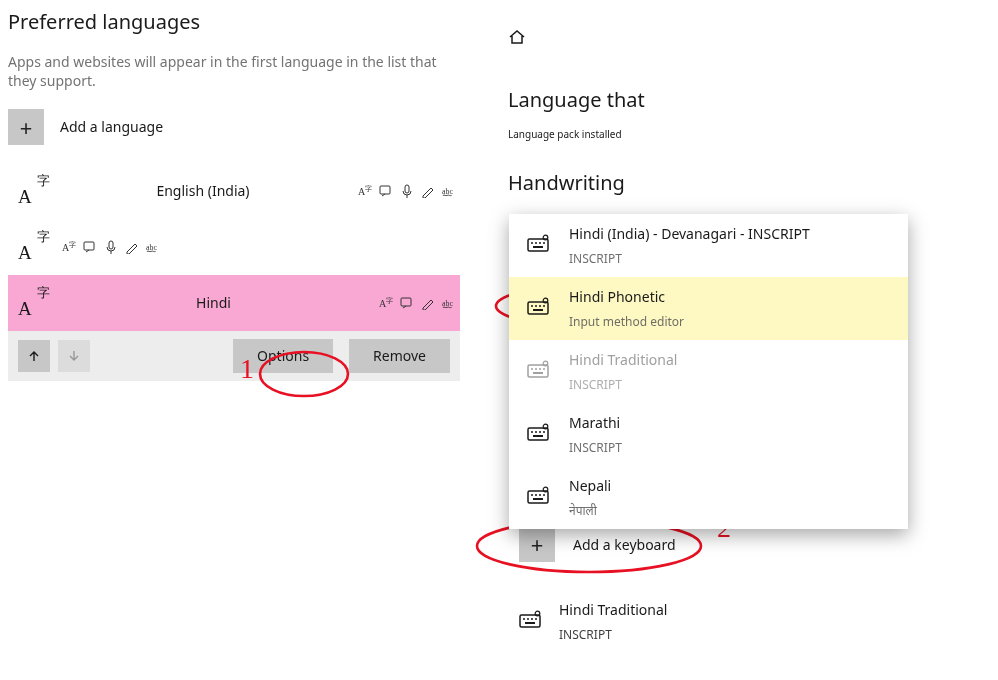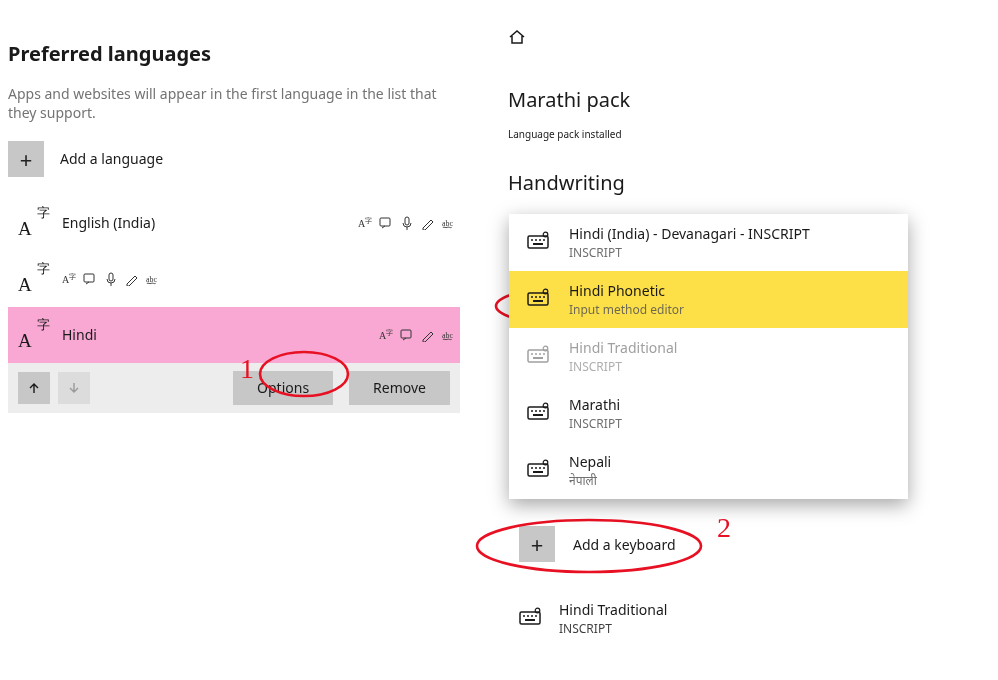--- a/index.html
+++ b/index.html
@@ -13,36 +13,37 @@
     position: relative;
     overflow: hidden;
   }
 
   
   .left {
     position: absolute;
     left: 8px; top: 8px;
     width: 452px;
   }
-  .section-title { font-size: 20px; font-weight: 700; margin-bottom: 18px; margin-top: 32px; }
+  .section-title { font-size: 20px; font-weight: 400; margin-bottom: 18px; }
   .helper { color: #737373; font-size: 14px; margin-bottom: 18px; line-height: 1.35; }
 
   .addbar { display:flex; align-items:center; gap: 16px; margin-bottom: 18px; cursor:pointer; }
   .sqbtn {
     width: 36px; height: 36px;
     background:#c7c7c7;
     display:flex; align-items:center; justify-content:center;
     font-size: 22px; color:#222;
   }
   .addbar-label { font-size:14px; }
 
   .lang-row {
     display:flex; align-items:center; gap:14px;
     padding: 6px 4px 6px 6px;
     height: 56px;
+    text-align: center;
   }
   .lang-row.selected { background:#f9a8d4; }
   .lang-glyph {
     font-family: "Segoe UI", serif;
     font-size: 15px;
     position: relative;
     width: 30px; height: 34px;
     margin-left: 4px;
   }
   .lang-glyph::before {
@@ -100,26 +101,26 @@
     background:#fff;
     box-shadow: 0 6px 18px rgba(0,0,0,.35);
     z-index: 50;
   }
   .kb-item {
     display:flex; align-items:center; gap:20px;
     padding: 10px 18px;
     cursor:pointer;
     min-height:54px;
   }
-  .kb-item.highlight { background:#fde047; }
+  .kb-item.highlight { background:#fef9c3; }
   .kb-item.disabled { color:#a0a0a0; cursor:default; }
   .kb-icon { width:22px; position:relative; }
   .kb-icon svg { width:22px; }
   .kb-text .primary { font-size:14px; }
-  .kb-text .secondary { font-size:12px; color:inherit; opacity:.85; margin-top:1px; }
+  .kb-text .secondary { font-size:12px; color:inherit; opacity:.85; margin-top:7px; }
   .kb-item:not(.disabled) .kb-text .secondary { color:#555; }
 
   .addkb {
     position:absolute; left:1px; top:492px;
     display:flex; align-items:center; gap:18px;
     padding:6px 10px;
     cursor:pointer;
   }
 
   .installed-kb {
@@ -304,21 +305,21 @@
   </div>
 </div>
 
 <div class="right">
   <div class="titlebar">
     <span class="home-icon"><svg viewBox="0 0 18 18">
           <use href="#home-glyph"></use>
         </svg></span>
   </div>
 
-  <div class="subhead">Marathi pack</div>
+  <div class="subhead">Language that</div>
   <div class="status">Language pack installed</div>
   <div class="peek">Handwriting</div>
 
   <div class="popup">
     <div class="kb-item">
       <span class="kb-icon"><svg viewBox="0 0 22 20">
             <use href="#kb-glyph"></use>
           </svg></span>
       <span class="kb-text">
         <div class="primary">Hindi (India) - Devanagari - INSCRIPT</div>

